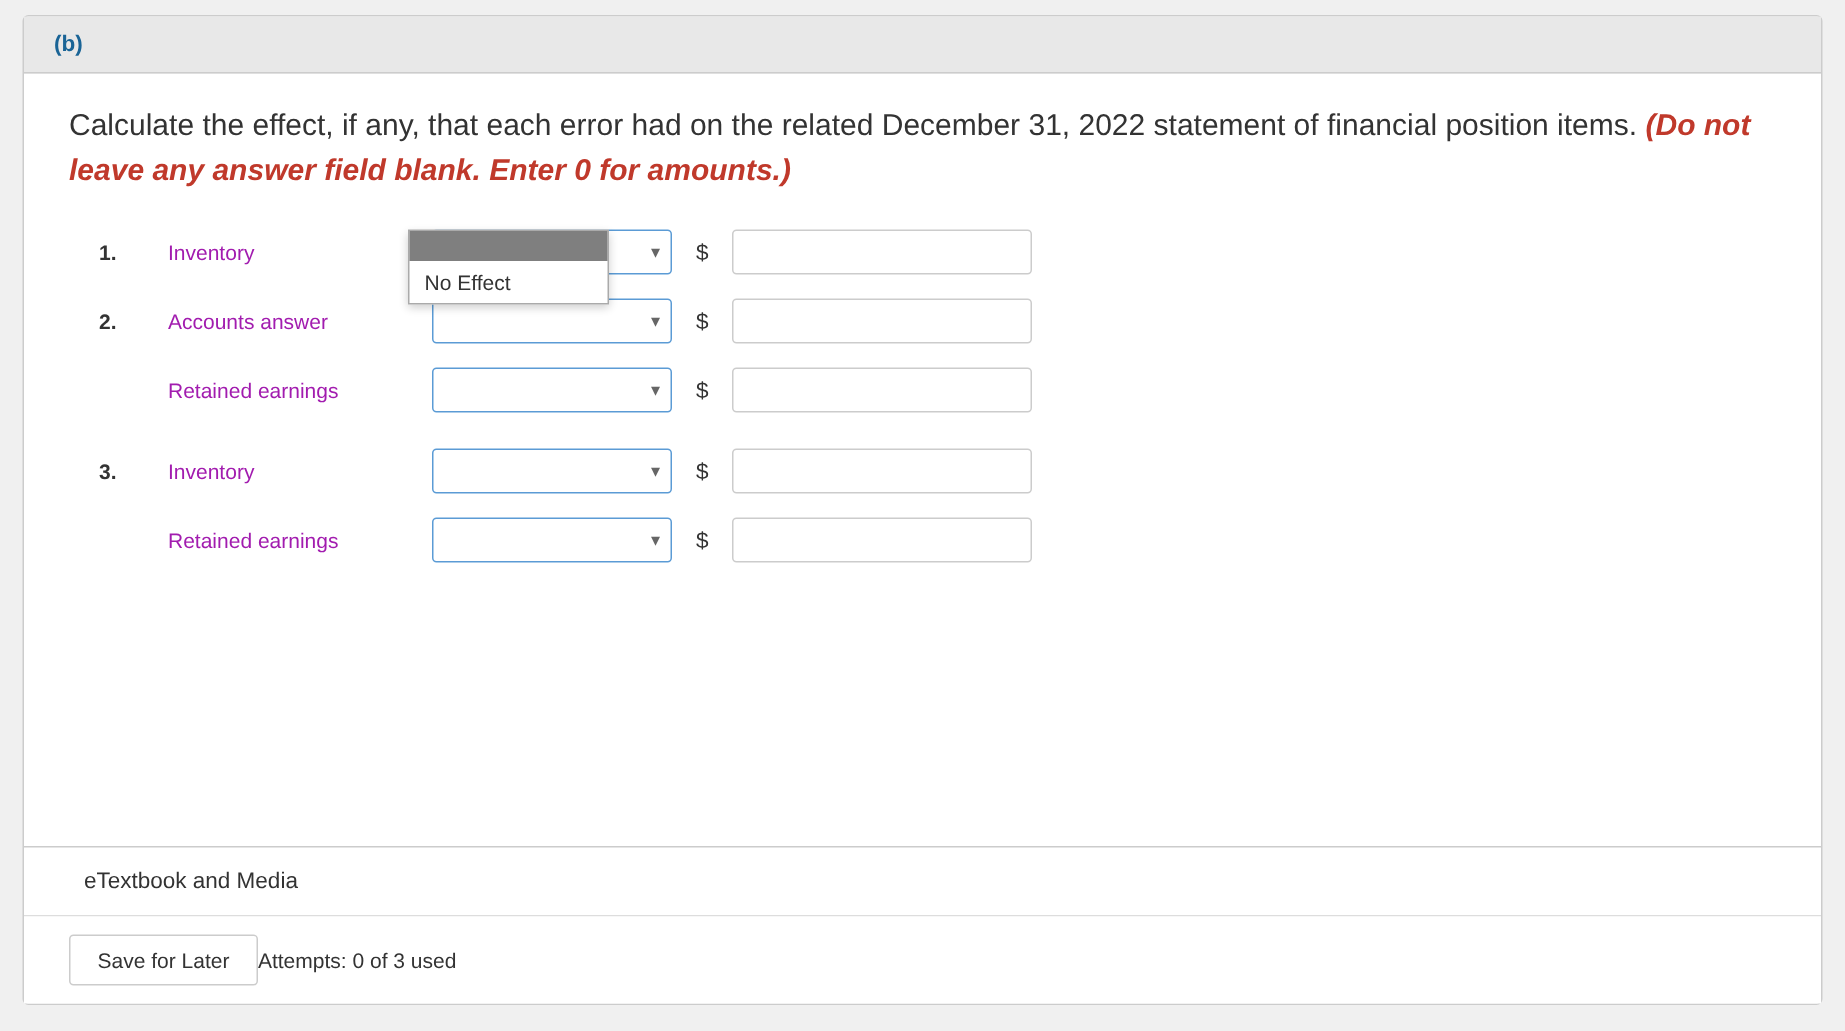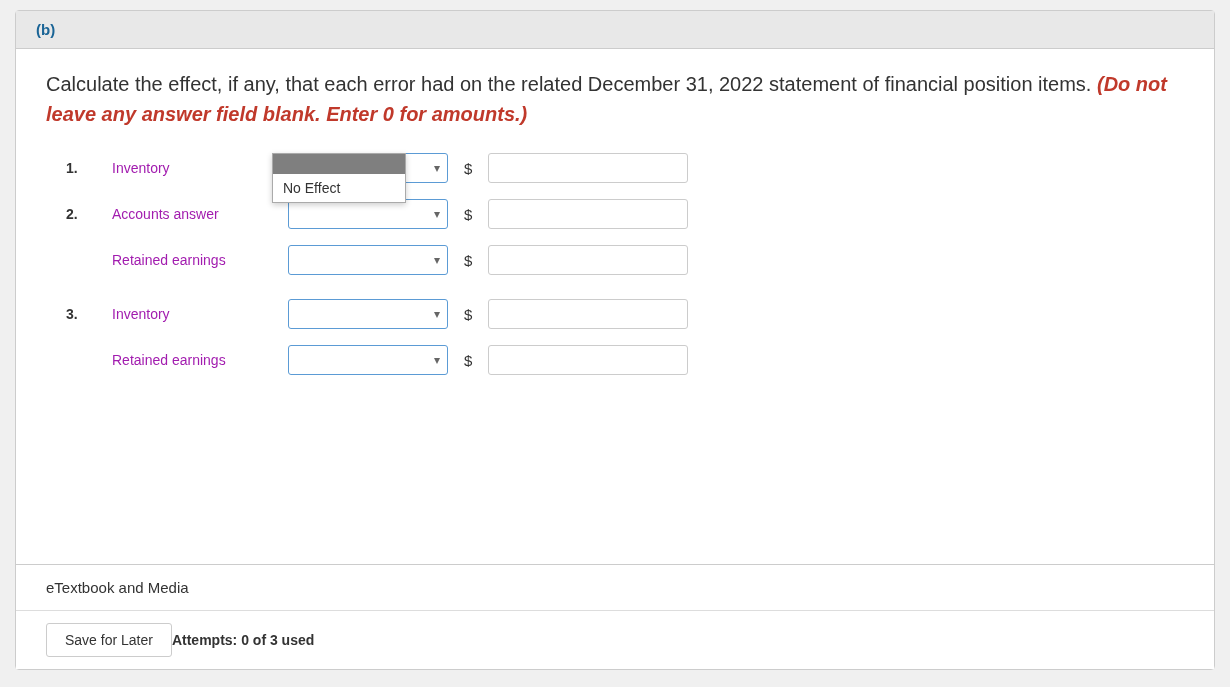--- a/index.html
+++ b/index.html
@@ -126,21 +126,21 @@
       padding: 6px 10px;
       font-size: 14px;
       color: #333;
       cursor: pointer;
     }
     .footer-bar {
       border-top: 1px solid #ccc;
       margin-top: 20px;
     }
     .etextbook-section {
-      padding: 14px 30px;
+      padding: 14px 40px;
       border-bottom: 1px solid #ddd;
       font-size: 15px;
       color: #333;
     }
     .bottom-bar {
       padding: 12px 30px;
       display: flex;
       align-items: center;
       justify-content: flex-start;
       background: #fff;
@@ -150,21 +150,21 @@
       background: #fff;
       border: 1px solid #ccc;
       border-radius: 3px;
       font-size: 14px;
       cursor: pointer;
       color: #333;
     }
     .attempts-text {
       font-size: 14px;
       color: #333;
-      font-weight: bold;
+      font-weight: normal;
     }
     .submit-btn {
       padding: 10px 22px;
       background: #2980b9;
       border: none;
       border-radius: 3px;
       font-size: 15px;
       color: #fff;
       cursor: pointer;
       margin-left: 16px;

